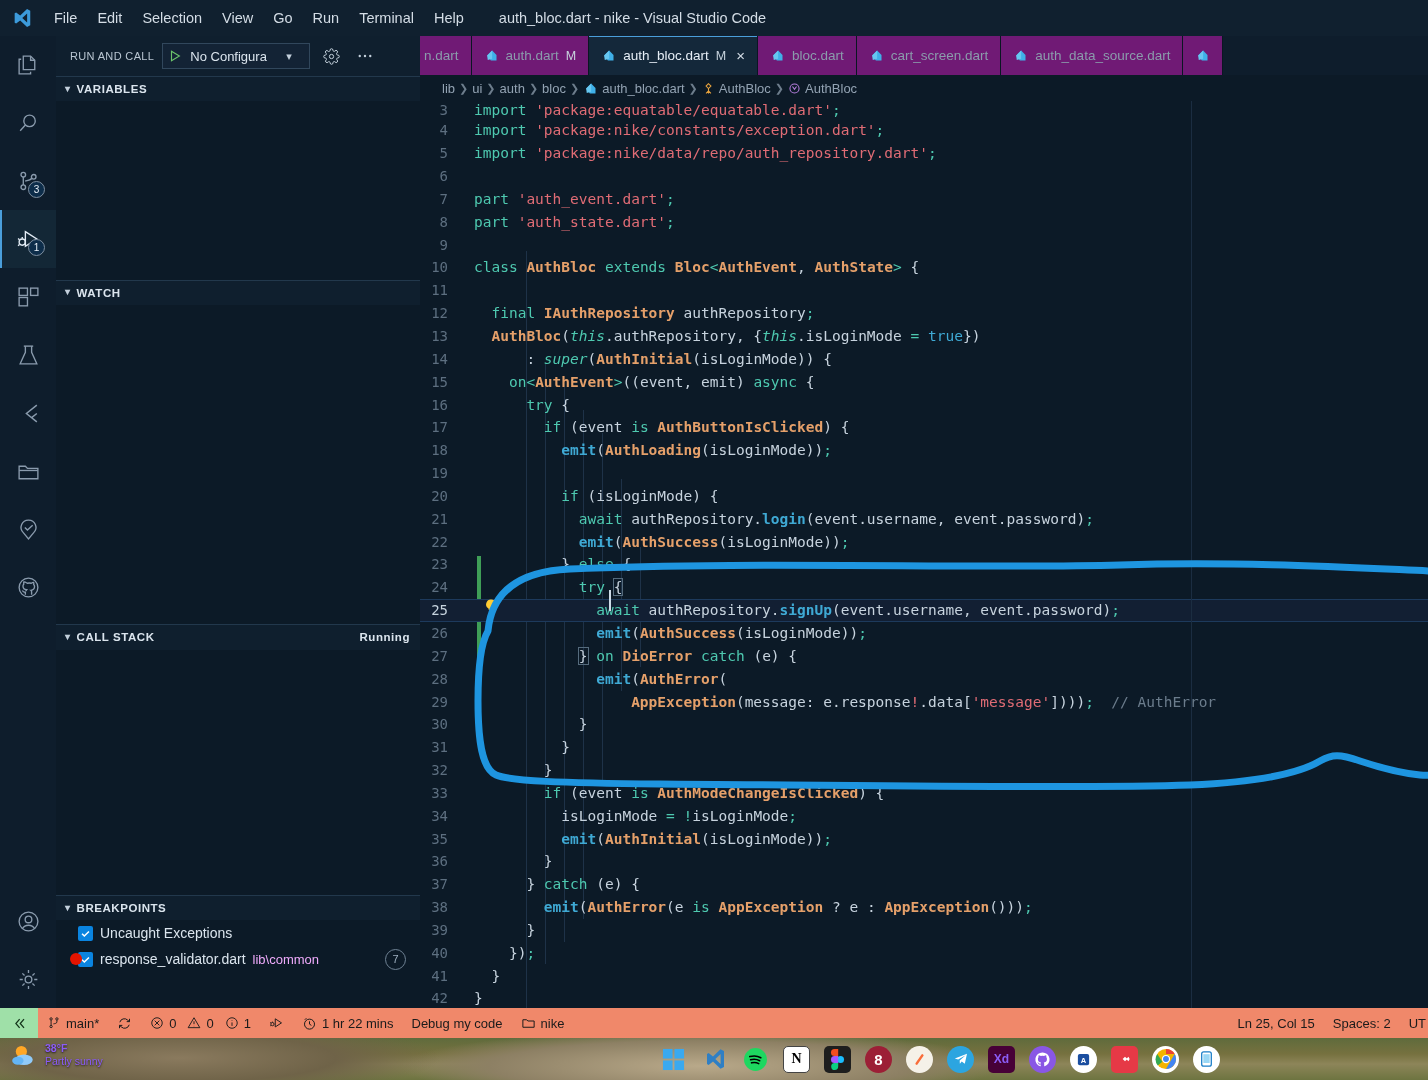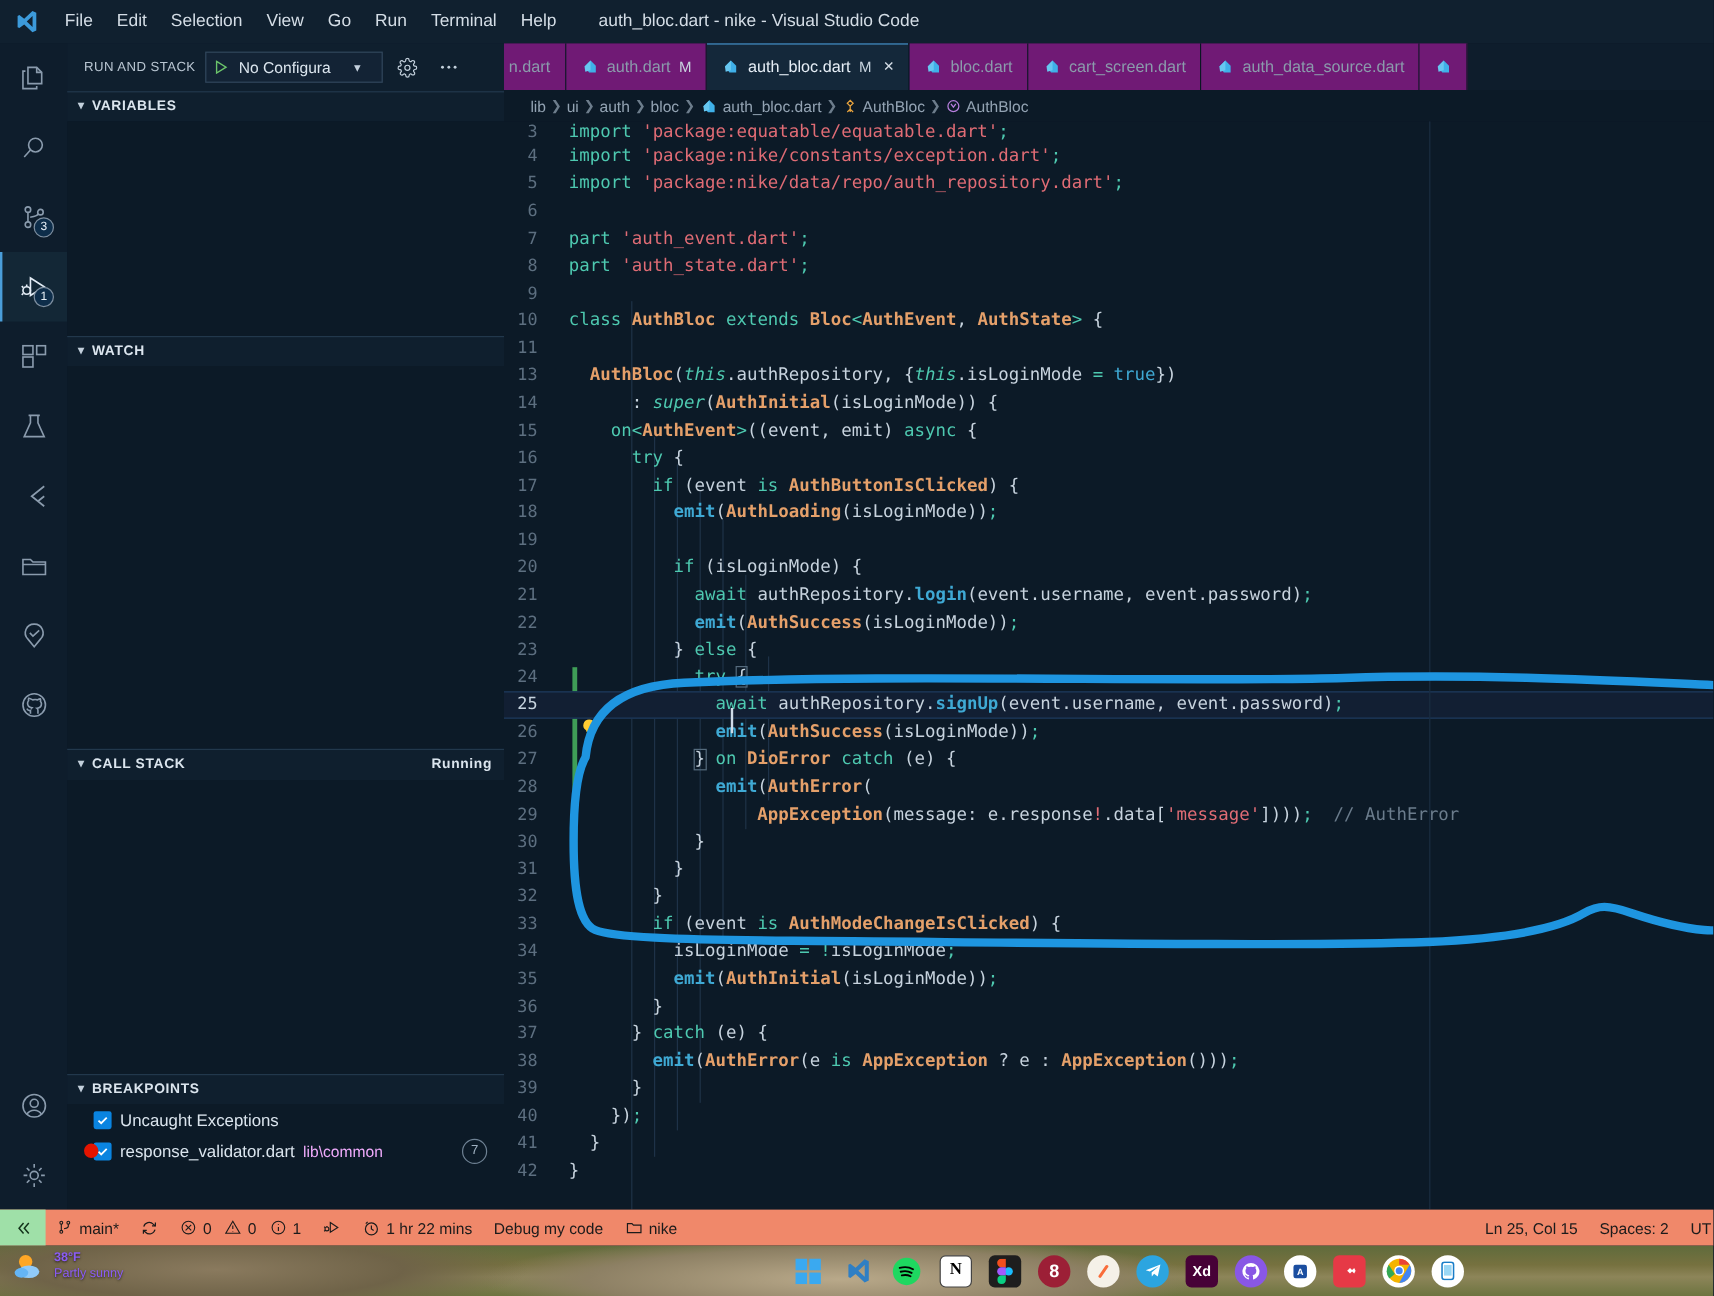--- a/index.html
+++ b/index.html
@@ -291,21 +291,21 @@
             <path d="M12 2.8v3M12 18.2v3M3.5 12h3M17.5 12h3M6.1 6.1l2.1 2.1M15.8 15.8l2.1 2.1M17.9 6.1l-2.1 2.1M8.2 15.8l-2.1 2.1"></path>
           </svg>
         </span>
       </div>
     </div>
   </div>
 
   <div class="sidebar">
 
     <div class="debug-toolbar">
-      <span class="rad-label">RUN AND STACK</span>
+      <span class="rad-label">RUN AND CALL</span>
       <div class="config-box">
         <span class="play-btn">
           <svg width="14" height="14" viewBox="0 0 16 16" fill="none" stroke="#6bc46b" stroke-width="1.3">
               <path d="M4 2.5 13 8l-9 5.5z"></path>
             </svg>
         </span>
         <span class="config-text">No Configura</span>
         <span class="chev">▾</span>
       </div>
       <span class="tb-icon">
@@ -505,20 +505,24 @@
 
         <div class="crow">
           <span class="lnum">10</span>
           <span class="ctext"><span class="k">class</span> <span class="typ">AuthBloc</span> <span class="k">extends</span> <span class="typ">Bloc</span><span class="gr">&lt;</span><span class="typ">AuthEvent</span><span class="pl">, </span><span class="typ">AuthState</span><span class="gr">&gt;</span> <span class="pl">{</span></span>
         </div>
 
         <div class="crow">
           <span class="lnum">11</span>
         </div>
 
+        <div class="crow">
+          <span class="lnum">12</span>
+          <span class="ctext">  <span class="k">final</span> <span class="typ">IAuthRepository</span> <span class="pl">authRepository</span><span class="gr">;</span></span>
+        </div>
 
         <div class="crow">
           <span class="lnum">13</span>
           <span class="ctext">  <span class="typ">AuthBloc</span><span class="pl">(</span><span class="it">this</span><span class="pl">.authRepository, {</span><span class="it">this</span><span class="pl">.isLoginMode </span><span class="gr">=</span> <span class="bl">true</span><span class="pl">})</span></span>
         </div>
 
         <div class="crow">
           <span class="lnum">14</span>
           <span class="ctext">      <span class="pl">: </span><span class="it">super</span><span class="pl">(</span><span class="typ">AuthInitial</span><span class="pl">(isLoginMode)) {</span></span>
         </div>
@@ -832,21 +836,21 @@
         <svg width="15" height="15" viewBox="0 0 24 24">
             <rect x="10" y="2" width="4" height="20" rx="2" fill="#f96d3a" transform="rotate(35 12 12)"></rect>
           </svg>
       </div>
       <div class="tb-app" style="background:#2ca5e0;border-radius:50%">
         <svg width="16" height="16" viewBox="0 0 24 24">
             <path fill="#fff" d="M21 4 2.7 11.2l5.1 1.6L19 6.4l-9 7.8.3 5 2.8-3.5 4.6 3.4z"></path>
           </svg>
       </div>
       <div class="tb-app" style="background:#470137">
-        <span style="font-size:12px;color:#ffffff">Xd</span>
+        <span style="font-size:12px;color:#8b5cf6">Xd</span>
       </div>
       <div class="tb-app" style="background:#8957e5;border-radius:50%">
         <svg width="17" height="17" viewBox="0 0 24 24" fill="#fff">
             <path d="M12 2a10 10 0 0 0-3.2 19.5c.5.1.7-.2.7-.5v-1.8c-2.8.6-3.4-1.3-3.4-1.3-.4-1.2-1.1-1.5-1.1-1.5-.9-.6.1-.6.1-.6 1 .1 1.5 1 1.5 1 .9 1.5 2.3 1.1 2.9.8.1-.6.4-1.1.6-1.3-2.2-.3-4.6-1.1-4.6-5a4 4 0 0 1 1-2.7c-.1-.3-.4-1.3.1-2.7 0 0 .9-.3 2.8 1a9.4 9.4 0 0 1 5 0c1.9-1.3 2.8-1 2.8-1 .5 1.4.2 2.4.1 2.7a4 4 0 0 1 1 2.7c0 3.9-2.3 4.7-4.6 5 .4.3.7.9.7 1.9v2.8c0 .3.2.6.7.5A10 10 0 0 0 12 2z"></path>
           </svg>
       </div>
       <div class="tb-app" style="background:#fff;border-radius:50%;color:#0b3d91">
         <svg width="15" height="15" viewBox="0 0 24 24">
             <rect x="3" y="3" width="18" height="18" rx="3" fill="#1b4ea0"></rect>
             <text x="12" y="17" font-size="12" fill="#fff" text-anchor="middle" font-family="Liberation Sans">A</text>

